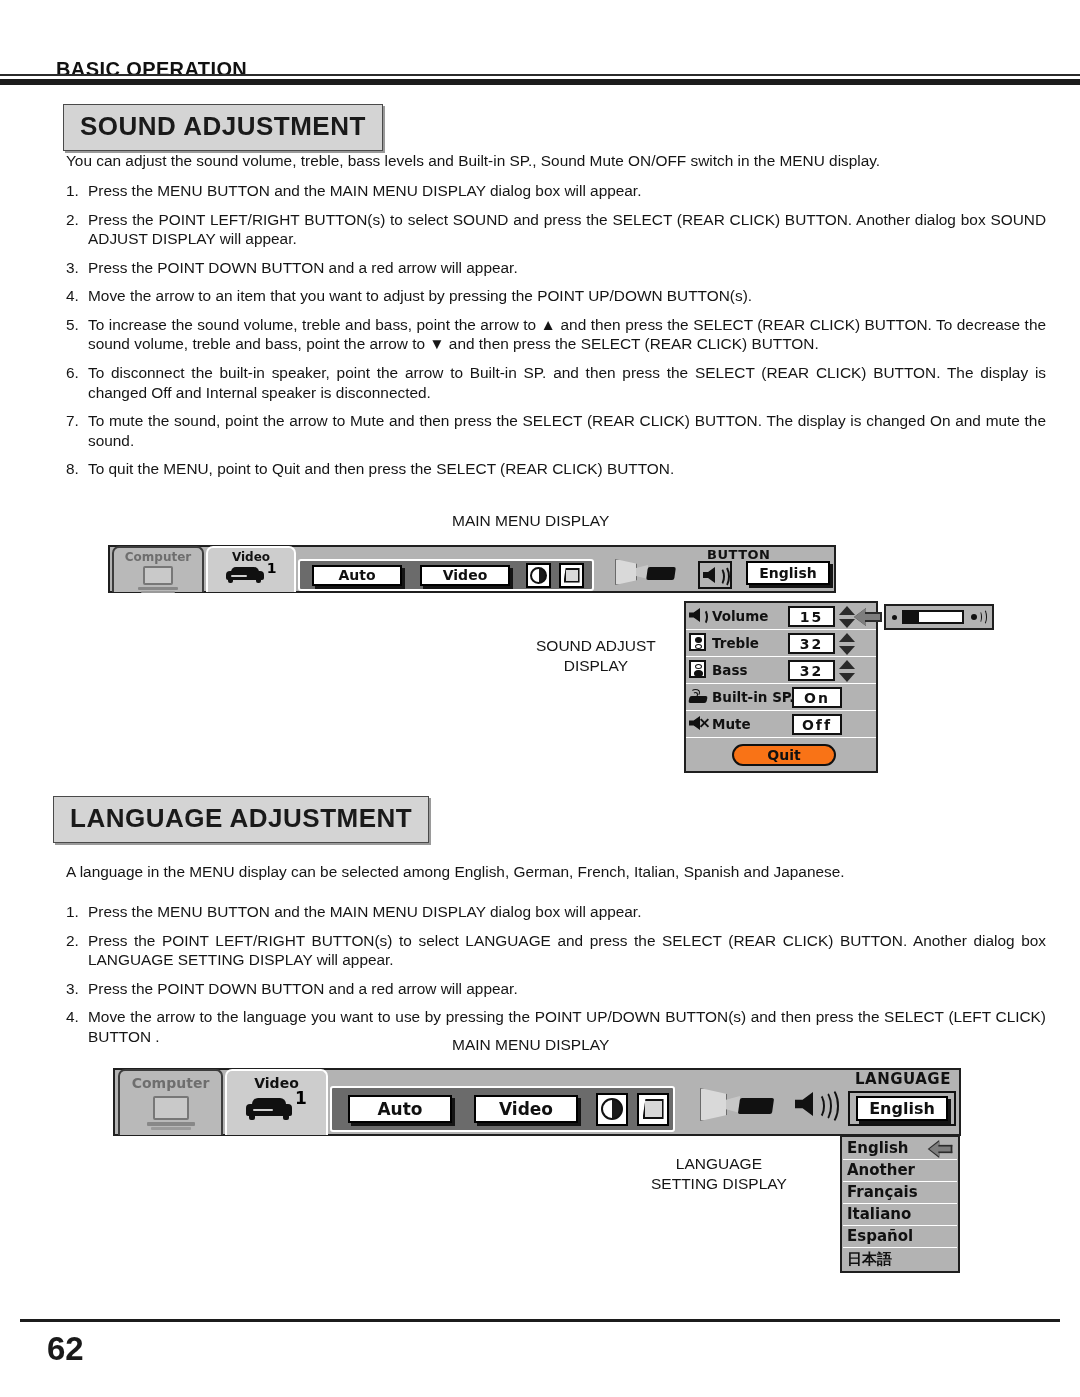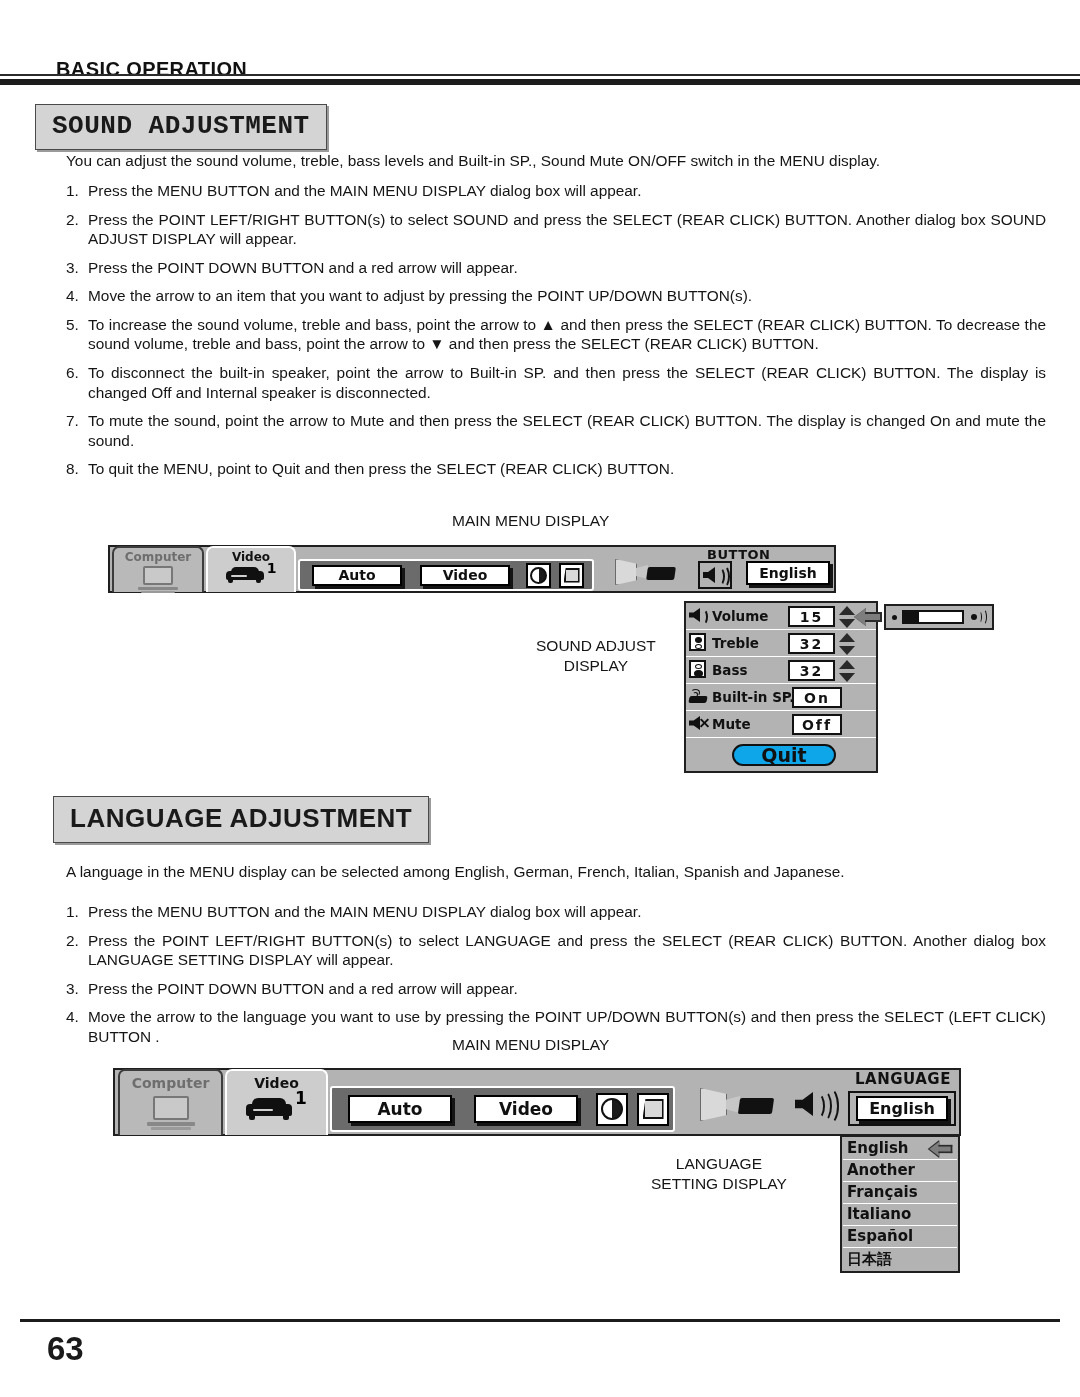--- a/index.html
+++ b/index.html
@@ -47,21 +47,21 @@
     position: absolute;
     background: #d4d4d4;
     border: 1px solid #4a4a4a;
     box-shadow: 2px 2px 0 #9a9a9a;
     font-size: 26px;
     font-weight: bold;
     letter-spacing: 0.5px;
     padding: 6px 16px 8px 16px;
     color: #1a1a1a;
   }
-  #sound-section-title { left: 35px; top: 104px; font-family: Liberation Mono, monospace; }
+  #sound-section-title { left: 63px; top: 104px; }
   #language-section-title { left: 53px; top: 796px; }
 
   
   .intro {
     position: absolute;
     font-size: 15.4px;
     line-height: 1.25;
     color: #151515;
   }
   #sound-intro { left: 66px; top: 151px; width: 980px; }
@@ -348,28 +348,28 @@
     border-left: 8px solid transparent;
     border-right: 8px solid transparent;
   }
   .spinner .up { top: 0; border-bottom: 9px solid #2a2a2a; }
   .spinner .dn { bottom: 0; border-top: 9px solid #2a2a2a; }
 
   .quit-btn {
     position: absolute;
     left: 46px; bottom: 5px;
     width: 104px; height: 22px;
-    background: #0ea5e9;
+    background: #f97316;
     border: 2.5px solid #111;
     border-radius: 11px;
     box-sizing: border-box;
     display: flex;
     align-items: center;
     justify-content: center;
-    font-size: 19px;
+    font-size: 14px;
     font-weight: bold;
     font-family: "DejaVu Sans", sans-serif;
     color: #111;
   }
 
   
   .point-arrow {
     position: absolute;
     width: 30px; height: 22px;
   }
@@ -783,13 +783,13 @@
   </div>
   <div class="lang-row">
     <span class="lbl">Español</span>
   </div>
   <div class="lang-row">
     <span class="lbl">日本語</span>
   </div>
 </div>
 
 <div class="footer-rule"></div>
-<div class="page-number">63</div>
+<div class="page-number">62</div>
 
 </body></html>

